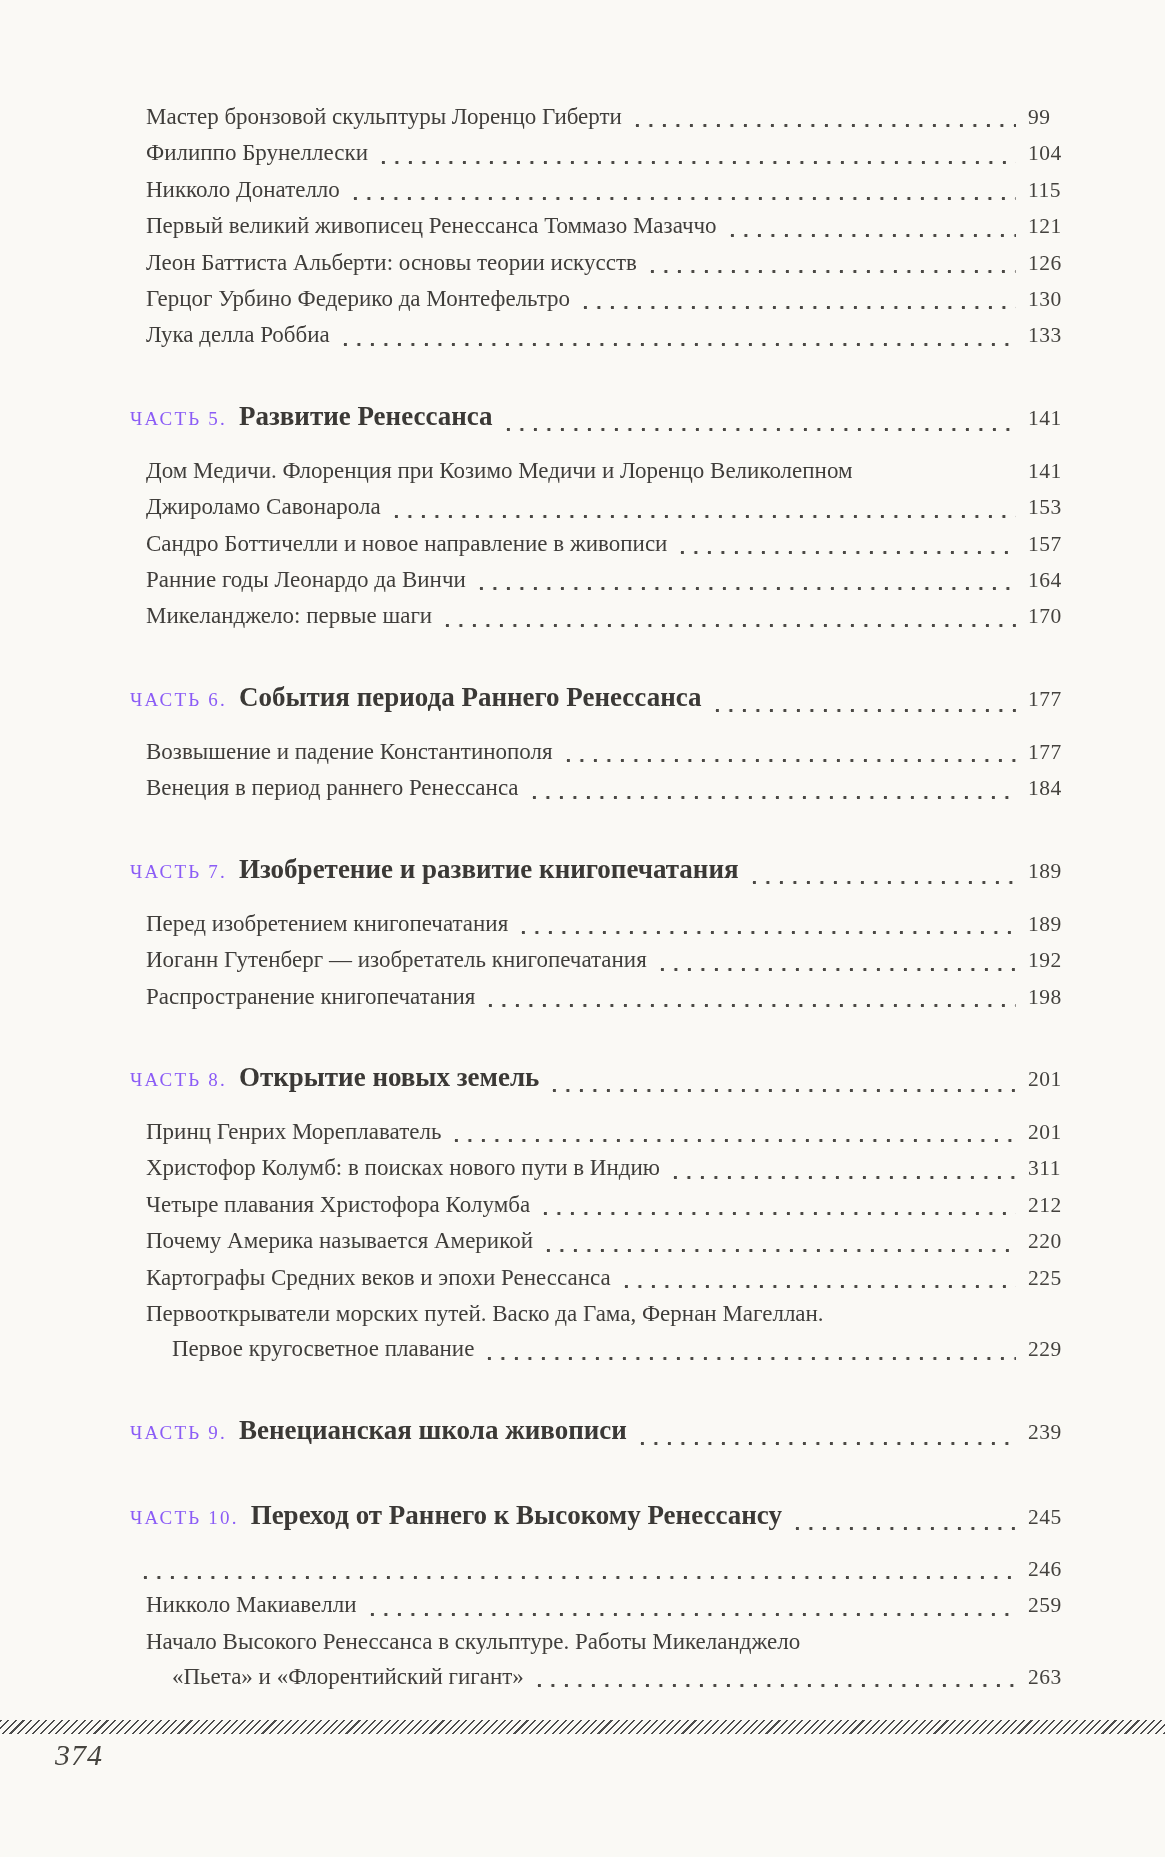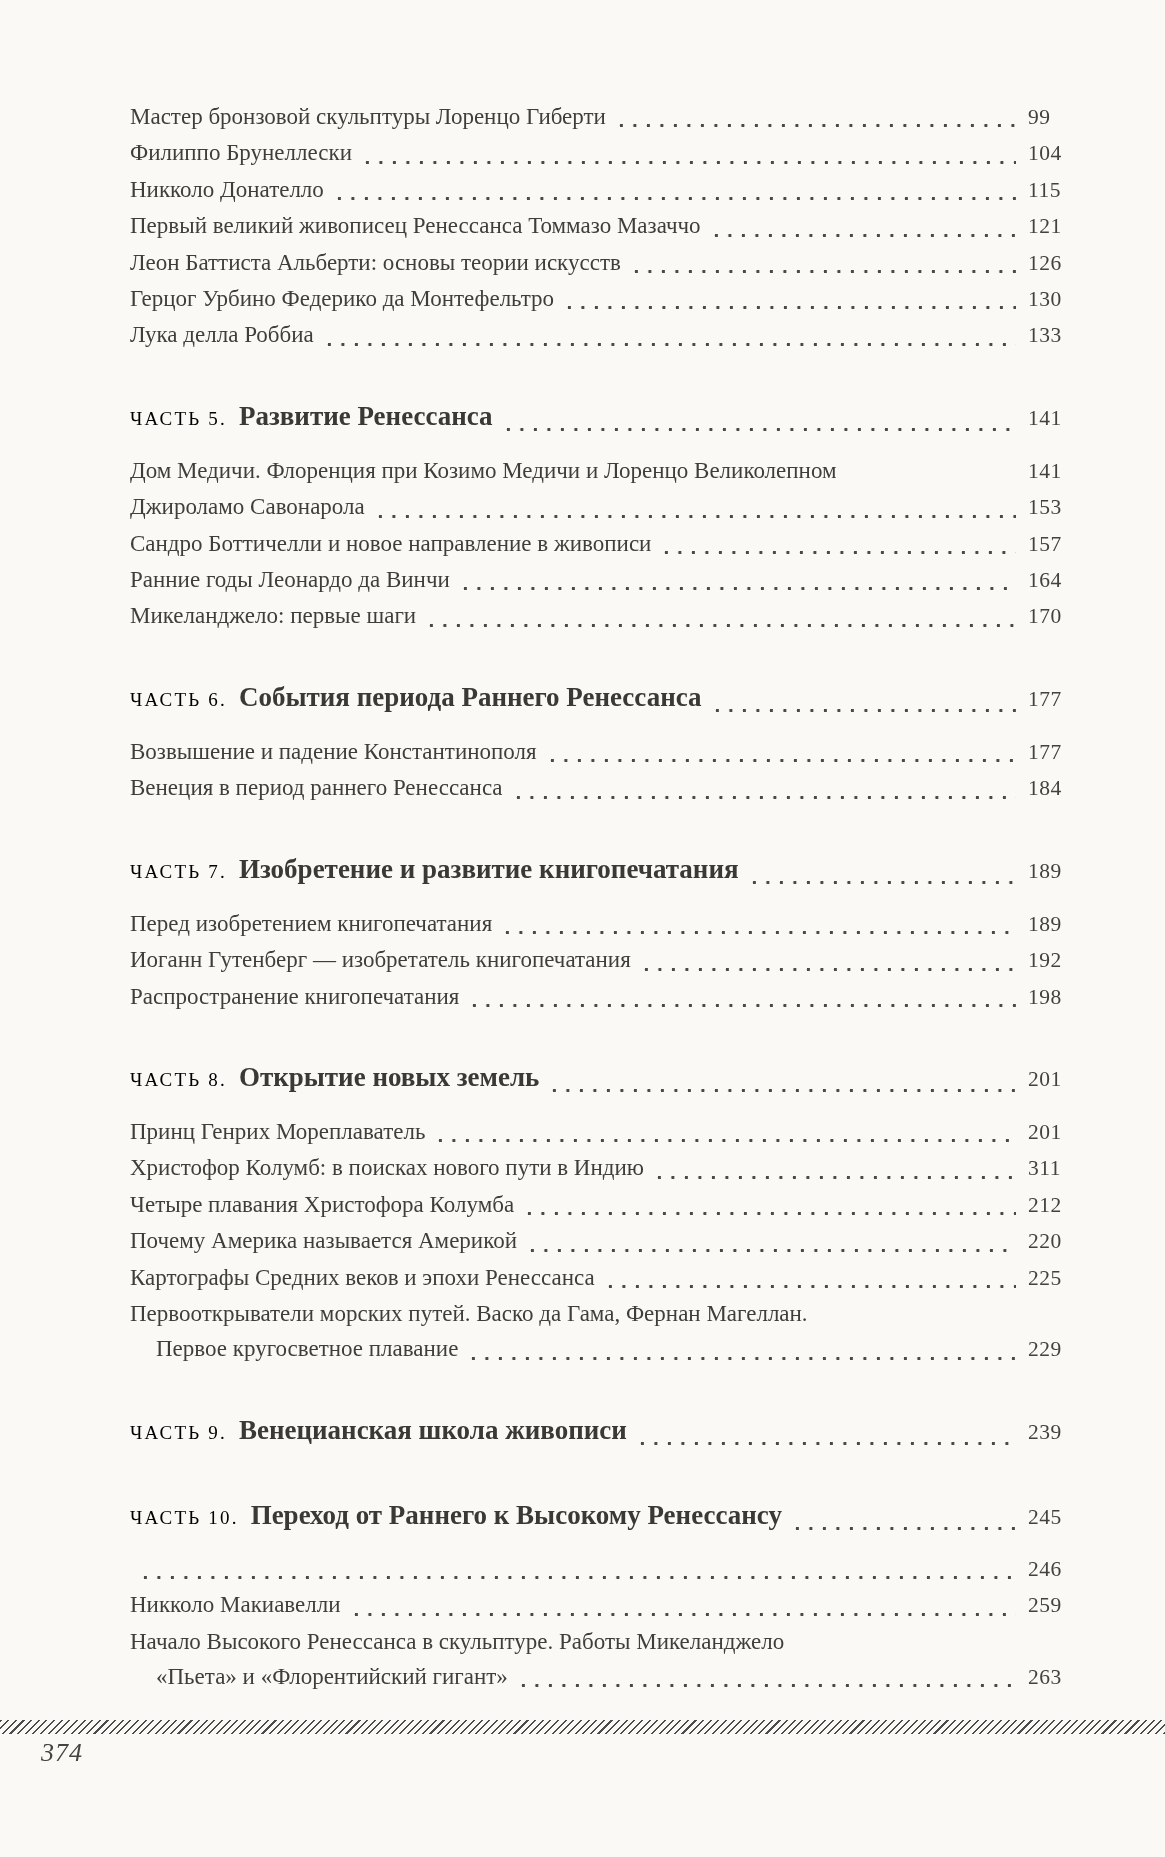--- a/index.html
+++ b/index.html
@@ -14,55 +14,55 @@
     background: #faf9f5;
     color: #403e3b;
   }
   .content {
     position: absolute; left: 130px; right: 87px; top: 99px;
   }
   .toc-row {
     display: flex; align-items: baseline;
     line-height: 35.4px; font-size: 23px;
   }
-  .row-text { white-space: nowrap; }
+  .row-text { white-space: nowrap; margin-left: 16px; }
   .row-text.indent { padding-left: 26px; }
   .leader {
     flex: 1 1 auto; min-width: 10px;
     align-self: stretch;
     margin: 0 12px 0 13px;
     background-image: radial-gradient(circle at 2.2px 2.5px, #4b4945 1.55px, rgba(0,0,0,0) 1.75px);
     background-size: 13.5px 5px;
     background-repeat: repeat-x;
     background-position: left calc(100% - 7px);
   }
   .leader.no-dots { background-image: none; }
   .page-num {
     min-width: 50px; text-align: left;
     font-size: 21.5px; letter-spacing: 0.5px;
     color: #44423e;
     font-feature-settings: "onum" 1;
   }
   .section-header { margin: 42px 0 14px; line-height: 40px; }
   .section-label {
     font-size: 19px; letter-spacing: 2.2px;
-    color: #000000; white-space: nowrap;
+    color: #8b5cf6; white-space: nowrap;
   }
   .section-title {
     font-size: 27px; font-weight: bold;
     color: #3b3936; margin-left: 12px; white-space: nowrap;
   }
   .footer-rule {
     position: absolute; left: 0; top: 1720px;
     width: 1165px; height: 14px;
     background: repeating-linear-gradient(135deg, #4c4c4c 0 1.5px, rgba(0,0,0,0) 1.5px 5.4px);
   }
   .folio {
-    position: absolute; left: 41px; top: 1738px;
-    font-size: 26px; font-style: italic; color: #46443f;
+    position: absolute; left: 55px; top: 1738px;
+    font-size: 30px; font-style: italic; color: #46443f;
     letter-spacing: 1px;
   }
 </style>
 </head>
 <body>
 
 <div class="page">
   <div class="content" id="toc-root">
   <section class="toc-section">
 

